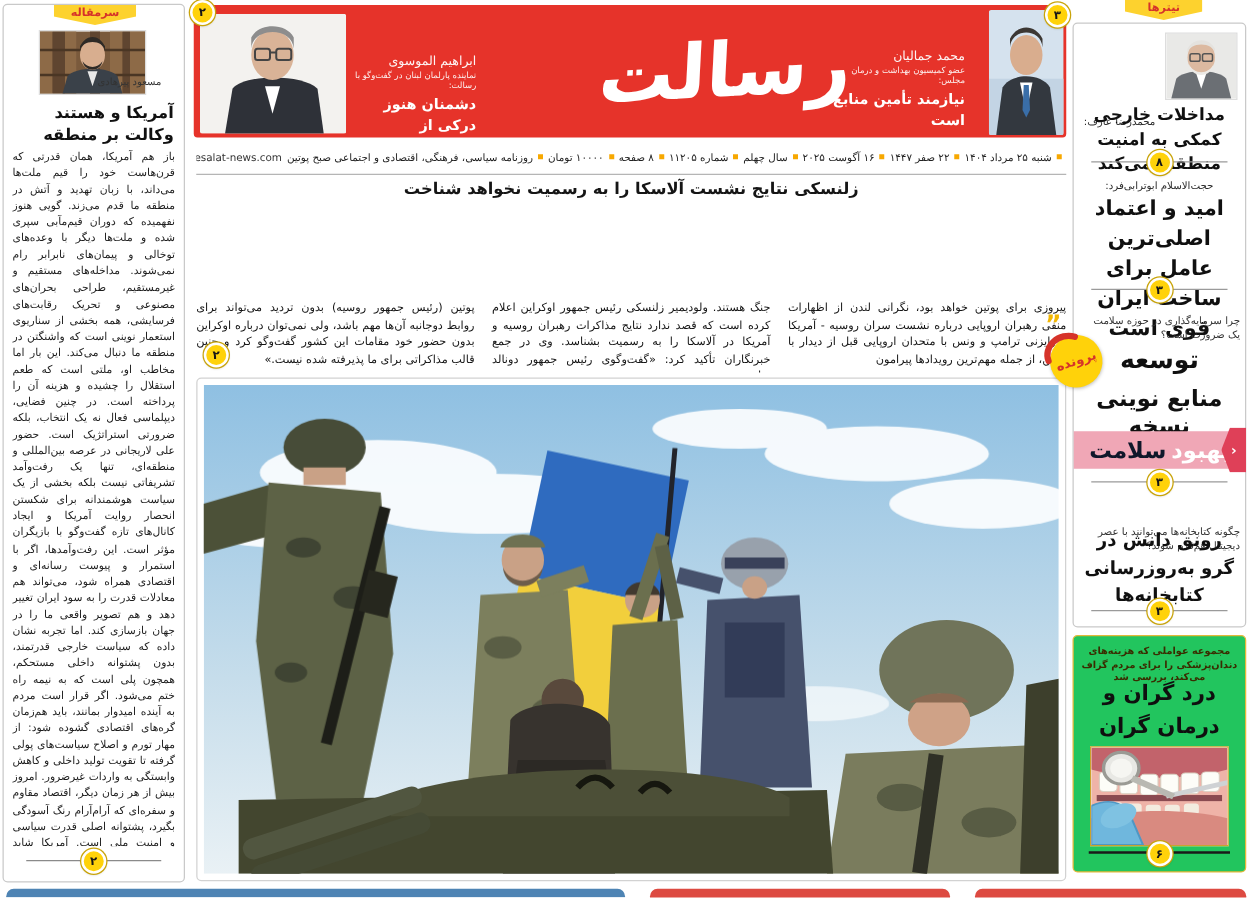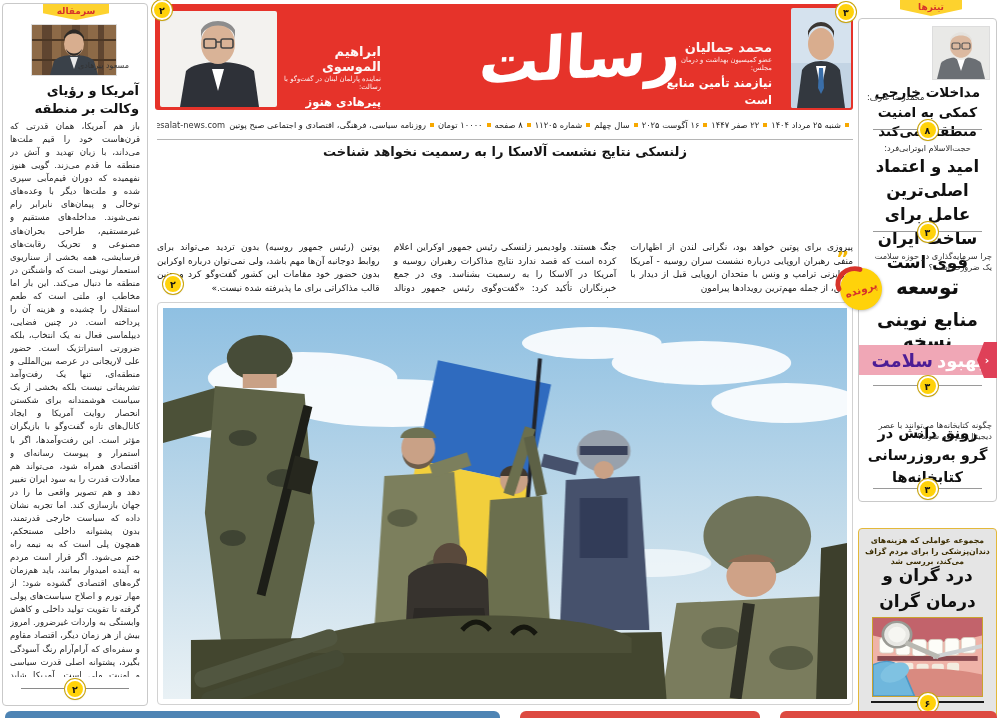--- a/index.html
+++ b/index.html
@@ -30,21 +30,21 @@
   .ed-divider{position:absolute;bottom:16px;left:18px;right:18px;border-top:1px solid #8a8a8a;}
   .ed-divider .pg{position:absolute;left:50%;top:-10px;transform:translateX(-50%);}
 
   
   .masthead{position:absolute;left:155px;top:4px;width:698px;height:106px;background:#e6332a;border-radius:3px;}
   .mh-photo{position:absolute;overflow:hidden;}
   .mh-photo-left{left:5px;top:7px;width:117px;height:96px;border-radius:2px;}
   .mh-photo-right{right:2px;top:4px;width:60px;height:100px;border-radius:2px;}
   .mh-badge{position:absolute;z-index:6;}
   .mh-text{position:absolute;text-align:right;color:#fff;}
-  .mh-text .nm{font-size:13px;font-weight:bold;opacity:.95;}
+  .mh-text .nm{font-size:10px;font-weight:normal;opacity:.95;}
   .mh-text .rl{font-size:6.8px;opacity:.92;margin-top:1px;}
   .mh-text .qt{font-size:11.5px;font-weight:bold;line-height:1.45;margin-top:3px;}
   .mh-left-text{left:122px;top:40px;width:104px;}
   .mh-right-text{left:505px;top:36px;width:112px;}
   .mh-logo{position:absolute;left:275px;top:6px;width:300px;height:94px;display:flex;align-items:center;
            justify-content:center;color:#fff;font-size:60px;font-weight:bold;transform:rotate(-3deg) skewX(-6deg);}
 
   
   .dateline{position:absolute;left:157px;top:114px;width:696px;height:22px;display:flex;align-items:center;
             font-size:8.3px;color:#222;white-space:nowrap;overflow:hidden;}
@@ -75,37 +75,37 @@
   .it1-title{top:64px;font-size:13.5px;line-height:1.45;}
   .it2-label{left:0;right:0;top:124px;text-align:center;}
   .it2-title{top:136px;font-size:16.5px;line-height:1.45;}
   .it-kicker{position:absolute;left:4px;right:4px;text-align:right;font-size:8.2px;color:#333;line-height:1.3;}
   .it3-kicker{top:232px;}
   .it3-l1{top:256px;font-size:20px;}
   .it3-l2{top:290px;font-size:18px;}
   .ribbon{position:absolute;left:0;right:0;top:326px;height:30px;background:#f0a7b6;display:flex;align-items:center;
           justify-content:center;gap:4px;font-size:18px;font-weight:bold;}
   .ribbon .w1{color:#ffffff;}
-  .ribbon .w2{color:#4c1d95;}
+  .ribbon .w2{color:#0f172a;}
   .ribbon-end{position:absolute;right:-1px;top:-3px;width:20px;height:36px;background:#df4058;
               clip-path:polygon(100% 0,100% 100%,35% 100%,0 50%,35% 0);display:flex;align-items:center;
               justify-content:center;color:#fff;font-size:11px;font-weight:bold;}
   .it4-kicker{top:378px;margin-top:23px;}
   .it4-title{top:404px;font-size:14.5px;line-height:1.5;}
   .d1{top:110px;} .d2{top:212px;} .d3{top:366px;} .d4{top:469px;}
 
   .badge-parvandeh{position:absolute;left:-19px;top:249px;width:42px;height:42px;border-radius:50%;background:#ffd20a;
         box-shadow:0 1px 3px rgba(0,0,0,.25);display:flex;align-items:center;justify-content:center;
         transform:rotate(-18deg);z-index:6;}
   .badge-parvandeh span{color:#d6332a;font-size:10.5px;font-weight:bold;}
   .badge-parvandeh svg{position:absolute;left:-4px;top:-6px;}
 
   
-  #yellow-card{position:absolute;left:858px;top:508px;width:139px;height:190px;background:#e5e5e5;
-               border:1px solid #e3b83a;border-radius:4px;box-sizing:border-box;margin-top:20px;}
+  #yellow-card{position:absolute;left:858px;top:508px;width:139px;height:190px;background:#22c55e;
+               border:1px solid #e3b83a;border-radius:4px;box-sizing:border-box;}
   .yc-kicker{position:absolute;left:5px;right:5px;top:7px;text-align:center;font-size:7.8px;font-weight:bold;
              color:#3a2c00;line-height:1.35;}
   .yc-title{position:absolute;left:5px;right:5px;top:34px;text-align:center;font-size:17px;font-weight:bold;
             color:#0f0f0f;line-height:1.5;}
   .yc-photo{position:absolute;left:13px;right:13px;top:88px;height:78px;border:1px solid #caa32e;overflow:hidden;background:#fff;}
   .yc-div{position:absolute;left:12px;right:12px;top:172px;border-top:2px solid #1a1a1a;}
   .yc-div .pg{position:absolute;left:50%;top:-10px;transform:translateX(-50%);}
 
   
   .bar{position:absolute;top:711px;height:7px;border-radius:6px 6px 0 0;}
@@ -139,21 +139,21 @@
         <rect y="14" width="84" height="2" fill="#4a3624"></rect>
           <rect y="34" width="84" height="2" fill="#4a3624"></rect>
         <path d="M18,50 L22,36 C28,28 56,28 62,36 L66,50 Z" fill="#3a4149"></path>
         <path d="M38,32 L42,44 L46,32 Z" fill="#e8e8e8"></path>
         <ellipse cx="42" cy="19" rx="10" ry="12" fill="#d8ae8f"></ellipse>
         <path d="M32,16 C33,6 51,6 52,16 L52,12 C47,2 37,2 32,12 Z" fill="#2e2a26"></path>
         <path d="M34,24 C36,33 48,33 50,24 C46,30 38,30 34,24 Z" fill="#2e2a26"></path>
       </svg>
     </div>
     <div class="ed-author">مسعود پیرهادی</div>
-    <div class="ed-title">آمریکا و رؤیای وکالت بر منطقه</div>
+    <div class="ed-title">آمریکا و هستند وکالت بر منطقه</div>
     <div class="ed-body">
       <span>باز هم آمریکا، همان قدرتی که قرن‌هاست خود را قیم ملت‌ها می‌داند، با زبان تهدید و آتش در منطقه ما قدم می‌زند. گویی هنوز نفهمیده که دوران قیم‌مآبی سپری شده و ملت‌ها دیگر با وعده‌های توخالی و پیمان‌های نابرابر رام نمی‌شوند. مداخله‌های مستقیم و غیرمستقیم، طراحی بحران‌های مصنوعی و تحریک رقابت‌های فرسایشی، همه بخشی از سناریوی استعمار نوینی است که واشنگتن در منطقه ما دنبال می‌کند. این بار اما مخاطب او، ملتی است که طعم استقلال را چشیده و هزینه آن را پرداخته است.</span>
       <span>در چنین فضایی، دیپلماسی فعال نه یک انتخاب، بلکه ضرورتی استراتژیک است. حضور علی لاریجانی در عرصه بین‌المللی و منطقه‌ای، تنها یک رفت‌وآمد تشریفاتی نیست بلکه بخشی از یک سیاست هوشمندانه برای شکستن انحصار روایت آمریکا و ایجاد کانال‌های تازه گفت‌وگو با بازیگران مؤثر است. این رفت‌وآمدها، اگر با استمرار و پیوست رسانه‌ای و اقتصادی همراه شود، می‌تواند هم معادلات قدرت را به سود ایران تغییر دهد و هم تصویر واقعی ما را در جهان بازسازی کند.</span>
       <span>اما تجربه نشان داده که سیاست خارجی قدرتمند، بدون پشتوانه داخلی مستحکم، همچون پلی است که به نیمه راه ختم می‌شود. اگر قرار است مردم به آینده امیدوار بمانند، باید هم‌زمان گره‌های اقتصادی گشوده شود:</span>
       <span>از مهار تورم و اصلاح سیاست‌های پولی گرفته تا تقویت تولید داخلی و کاهش وابستگی به واردات غیرضرور. امروز بیش از هر زمان دیگر، اقتصاد مقاوم و سفره‌ای که آرام‌آرام رنگ آسودگی بگیرد، پشتوانه اصلی قدرت سیاسی و امنیت ملی است.</span>
       <span>آمریکا شاید هنوز در خیال مهندسی آینده منطقه باشد. اما آینده از آن ملتی است که میان میدان سیاست و سنگر اقتصاد، هم‌زمان ایستاده و می‌داند استقلال، با دیپلماسی قوی و اقتصاد قوی‌تر معنا پیدا می‌کند.</span>
       
     </div>
     <div class="ed-divider">
       <span class="pg">۲</span>
@@ -171,21 +171,21 @@
         <path d="M41,28 C42,10 74,10 75,28 L75,19 C69,7 47,7 41,19 Z" fill="#8d8d8d"></path>
         <rect x="44" y="28" width="12" height="9" rx="2" fill="none" stroke="#444" stroke-width="1.6"></rect>
         <rect x="61" y="28" width="12" height="9" rx="2" fill="none" stroke="#444" stroke-width="1.6"></rect>
         <line x1="56" y1="31" x2="61" y2="31" stroke="#444" stroke-width="1.6"></line>
       </svg>
     </div>
     <div class="mh-text mh-left-text">
       <div class="nm">ابراهیم الموسوی</div>
       <div class="rl">نماینده پارلمان لبنان در گفت‌وگو با رسالت:</div>
       <div class="qt">
-        <div>پیرهادی هنوز درکی از</div>
+        <div>دشمنان هنوز درکی از</div>
         <div>عمق مقاومت ندارند</div>
       </div>
     </div>
     <div class="mh-logo">رسالت</div>
     <div class="mh-text mh-right-text">
       <div class="nm">محمد جمالیان</div>
       <div class="rl">عضو کمیسیون بهداشت و درمان مجلس:</div>
       <div class="qt">
         <div>نیازمند تأمین منابع است</div>
       </div>

